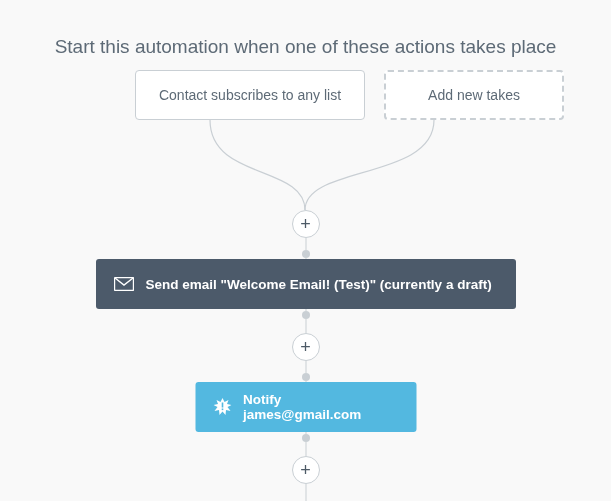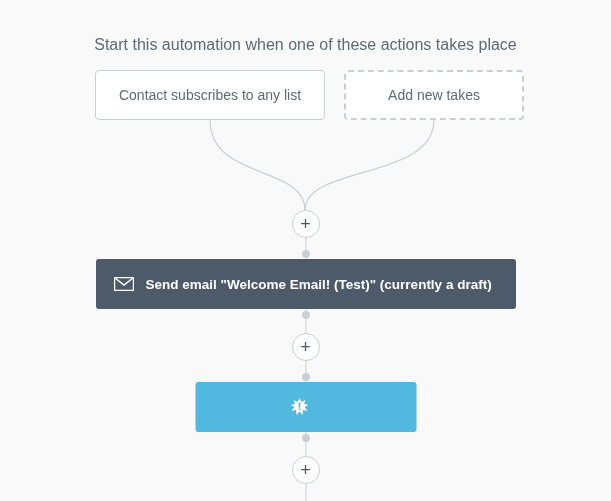--- a/index.html
+++ b/index.html
@@ -15,38 +15,39 @@
   }
 
   .canvas {
     position: relative;
     width: 100%;
     height: 100%;
   }
 
   .heading {
     text-align: center;
-    font-size: 16px;
+    font-size: 19px;
     color: #5d6a76;
     padding-top: 36px;
     font-weight: 400;
   }
 
   
   .start-box {
     position: absolute;
     top: 70px;
     height: 50px;
     border-radius: 4px;
     background: #fff;
     display: flex;
     align-items: center;
     justify-content: center;
     font-size: 14px;
     color: #5d6a76;
+    margin-left: 40px;
   }
   .start-subscribe {
     left: 95px;
     width: 230px;
     border: 1px solid #c9cfd4;
   }
   .start-add {
     left: 344px;
     width: 180px;
     border: 2px dashed #c9cfd4;
@@ -175,20 +176,21 @@
   <div class="vline" style="top:381px;height:2px"></div>
 
   <div class="card card-notify">
     <span class="icon">
       <svg width="18" height="18" viewBox="0 0 18 18">
         <path d="M9 0 L11 4 L15 2 L13.5 6 L18 7 L14 9 L17 13 L12.5 12 L12 17 L9 13.5 L6 17 L5.5 12 L1 13 L4 9 L0 7 L4.5 6 L3 2 L7 4 Z" fill="#fff"></path>
         <rect x="8.2" y="4.5" width="1.6" height="5" fill="#53b8e0"></rect>
         <rect x="8.2" y="10.5" width="1.6" height="1.6" fill="#53b8e0"></rect>
       </svg>
     </span>
+    <span>Notify james@gmail.com</span>
   </div>
 
   <div class="vline" style="top:432px;height:2px"></div>
   <div class="dot" style="top:434px"></div>
   <div class="vline" style="top:442px;height:14px"></div>
 
   <div class="plus" style="top:456px">+</div>
 
   <div class="vline" style="top:484px;height:17px"></div>
 

